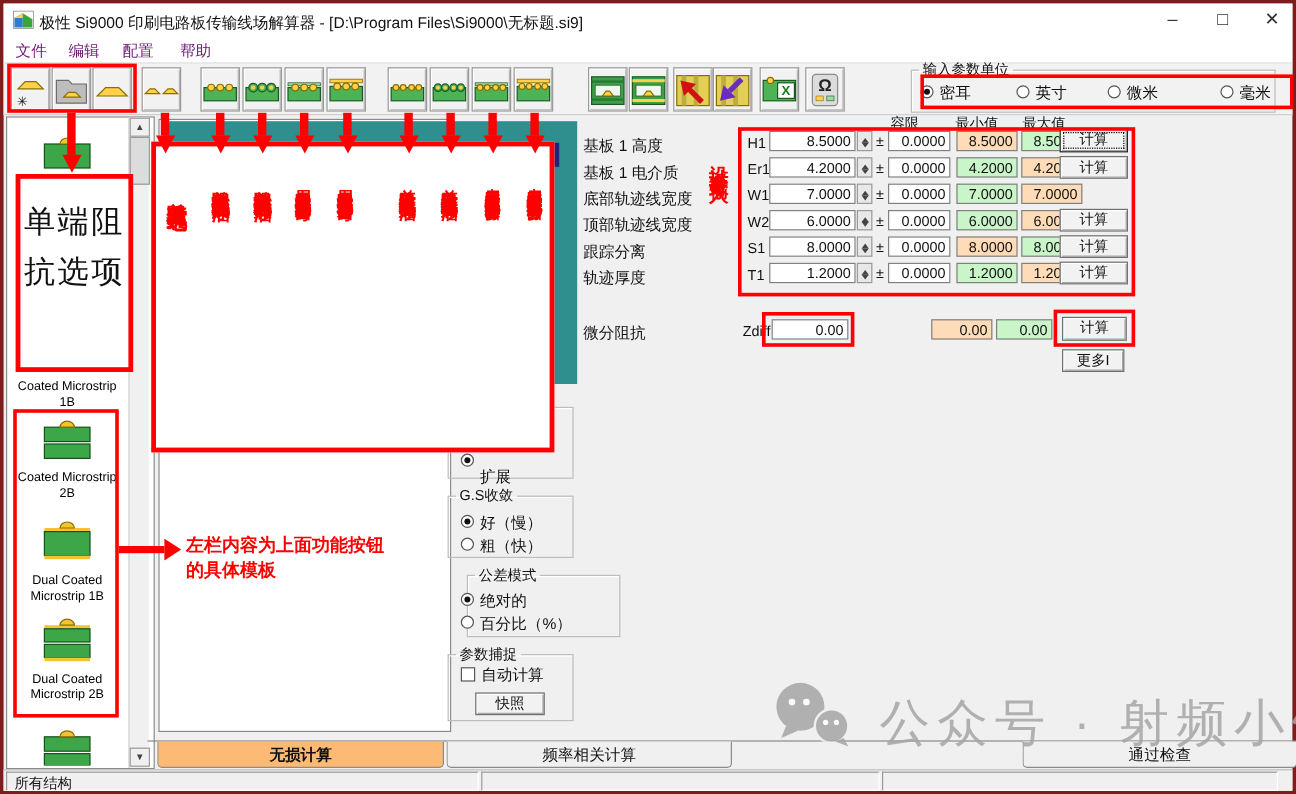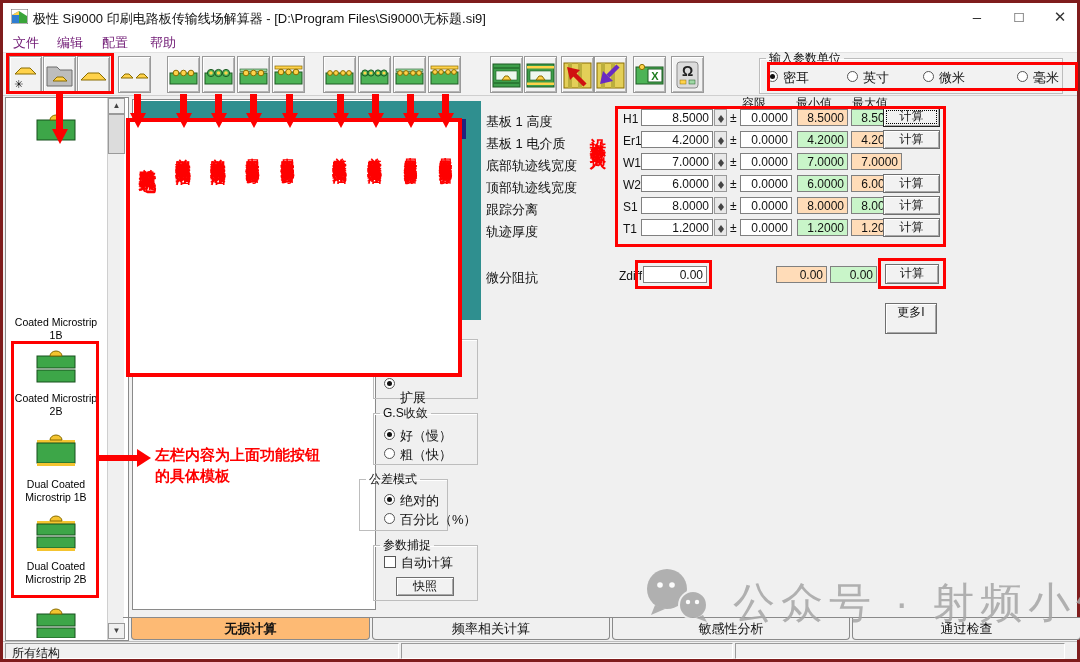--- a/index.html
+++ b/index.html
@@ -426,37 +426,37 @@
   <div class="field" style="left:737px;top:216px;width:52px">0.0000</div>
   <div class="field green" style="left:794px;top:216px;width:51px">1.2000</div>
   <div class="field orange" style="left:848px;top:216px;width:51px">1.2000</div>
   <div class="btn" style="left:880px;top:215px;width:57px;height:19px">计算</div>
 
   <span class="psym" style="left:616px;top:266px">Zdiff</span>
   <div class="field" style="left:640px;top:263px;width:64px">0.00</div>
   <div class="field orange" style="left:773px;top:263px;width:51px">0.00</div>
   <div class="field green" style="left:827px;top:263px;width:47px">0.00</div>
   <div class="btn" style="left:882px;top:261px;width:54px;height:20px">计算</div>
-  <div class="btn" style="left:882px;top:300px;width:52px;height:31px">更多I</div>
+  <div class="btn" style="left:882px;top:288px;width:52px;height:19px">更多I</div>
 
   <fieldset class="grp" style="left:370px;top:336px;width:105px;height:60px">
       <legend></legend>
     </fieldset>
   <span class="radio on" style="left:381px;top:375px"></span>
   <span class="optlabel" style="left:397px;top:386px">扩展</span>
 
   <fieldset class="grp" style="left:370px;top:402px;width:105px;height:60px">
     <legend>G.S收敛</legend>
   </fieldset>
   <span class="radio on" style="left:381px;top:426px"></span>
   <span class="optlabel" style="left:397px;top:424px">好（慢）</span>
   <span class="radio" style="left:381px;top:445px"></span>
   <span class="optlabel" style="left:397px;top:443px">粗（快）</span>
 
-  <fieldset class="grp" style="left:356px;top:468px;width:89px;height:60px">
+  <fieldset class="grp" style="left:386px;top:468px;width:128px;height:60px">
     <legend>公差模式</legend>
   </fieldset>
   <span class="radio on" style="left:381px;top:491px"></span>
   <span class="optlabel" style="left:397px;top:489px">绝对的</span>
   <span class="radio" style="left:381px;top:510px"></span>
   <span class="optlabel" style="left:397px;top:508px">百分比（%）</span>
 
   <fieldset class="grp" style="left:370px;top:534px;width:105px;height:64px">
     <legend>参数捕捉</legend>
   </fieldset>
@@ -464,20 +464,21 @@
   <span class="optlabel" style="left:398px;top:551px">自动计算</span>
   <div class="btn" style="left:393px;top:574px;width:58px;height:19px">快照</div>
 
   <div class="redbox" style="left:3px;top:50px;width:108px;height:41px"></div>
   <div class="redbox" style="left:764px;top:59px;width:311px;height:29px"></div>
   <div class="redbox" style="left:612px;top:103px;width:331px;height:141px"></div>
   <div class="redbox" style="left:632px;top:257px;width:77px;height:29px"></div>
   <div class="redbox" style="left:875px;top:255px;width:68px;height:31px"></div>
   <div class="redbox" style="left:8px;top:338px;width:88px;height:257px"></div>
 
+  <div id="sgl-box">单端阻抗选项</div>
 
   <div id="notebox"></div>
   <div class="vnote" style="left:133px;top:152px;font-size:17px">差分对阻抗不包地</div>
   <div class="vnote" style="left:170px;top:144px;font-size:15px">单端阻抗线包地表面无绿油</div>
   <div class="vnote" style="left:205px;top:144px;font-size:15px">单端阻抗线包地表面有绿油</div>
   <div class="vnote" style="left:240px;top:144px;font-size:13.5px">内层单端阻抗包地缺某种参考面</div>
   <div class="vnote" style="left:275px;top:144px;font-size:13.5px">内层单端阻抗包地两面有参考面</div>
   <div class="vnote" style="left:328px;top:144px;font-size:14px">差分对阻抗线包地表面无绿油</div>
   <div class="vnote" style="left:363px;top:144px;font-size:14px">差分对阻抗线包地表面有绿油</div>
   <div class="vnote" style="left:398px;top:144px;font-size:13px">内层差分对阻抗包地缺某种参考面</div>
@@ -494,21 +495,20 @@
   <div class="arrow-d" style="left:404px;top:91px;height:19px"></div>
   <div class="arrow-d" style="left:439px;top:91px;height:19px"></div>
 
   <div id="design-note">设计参数输入</div>
   <div id="left-note">左栏内容为上面功能按钮的具体模板</div>
   <div id="left-arrow"></div>
 
   <div id="tabline"></div>
   <div class="tab active" style="left:128px;width:239px">无损计算</div>
   <div class="tab" style="left:369px;width:238px">频率相关计算</div>
-  <div class="tab" style="left:609px;width:238px">敏感性分析</div>
   <div class="tab" style="left:849px;width:229px">通过检查</div>
 
   <div id="statusbar">
     <div class="scell" style="left:2px;width:394px">所有结构</div>
     <div class="scell" style="left:398px;width:332px"></div>
     <div class="scell" style="left:732px;width:330px"></div>
   </div>
 
   <div id="watermark">
     <svg width="88" height="58" viewBox="0 0 88 58">

